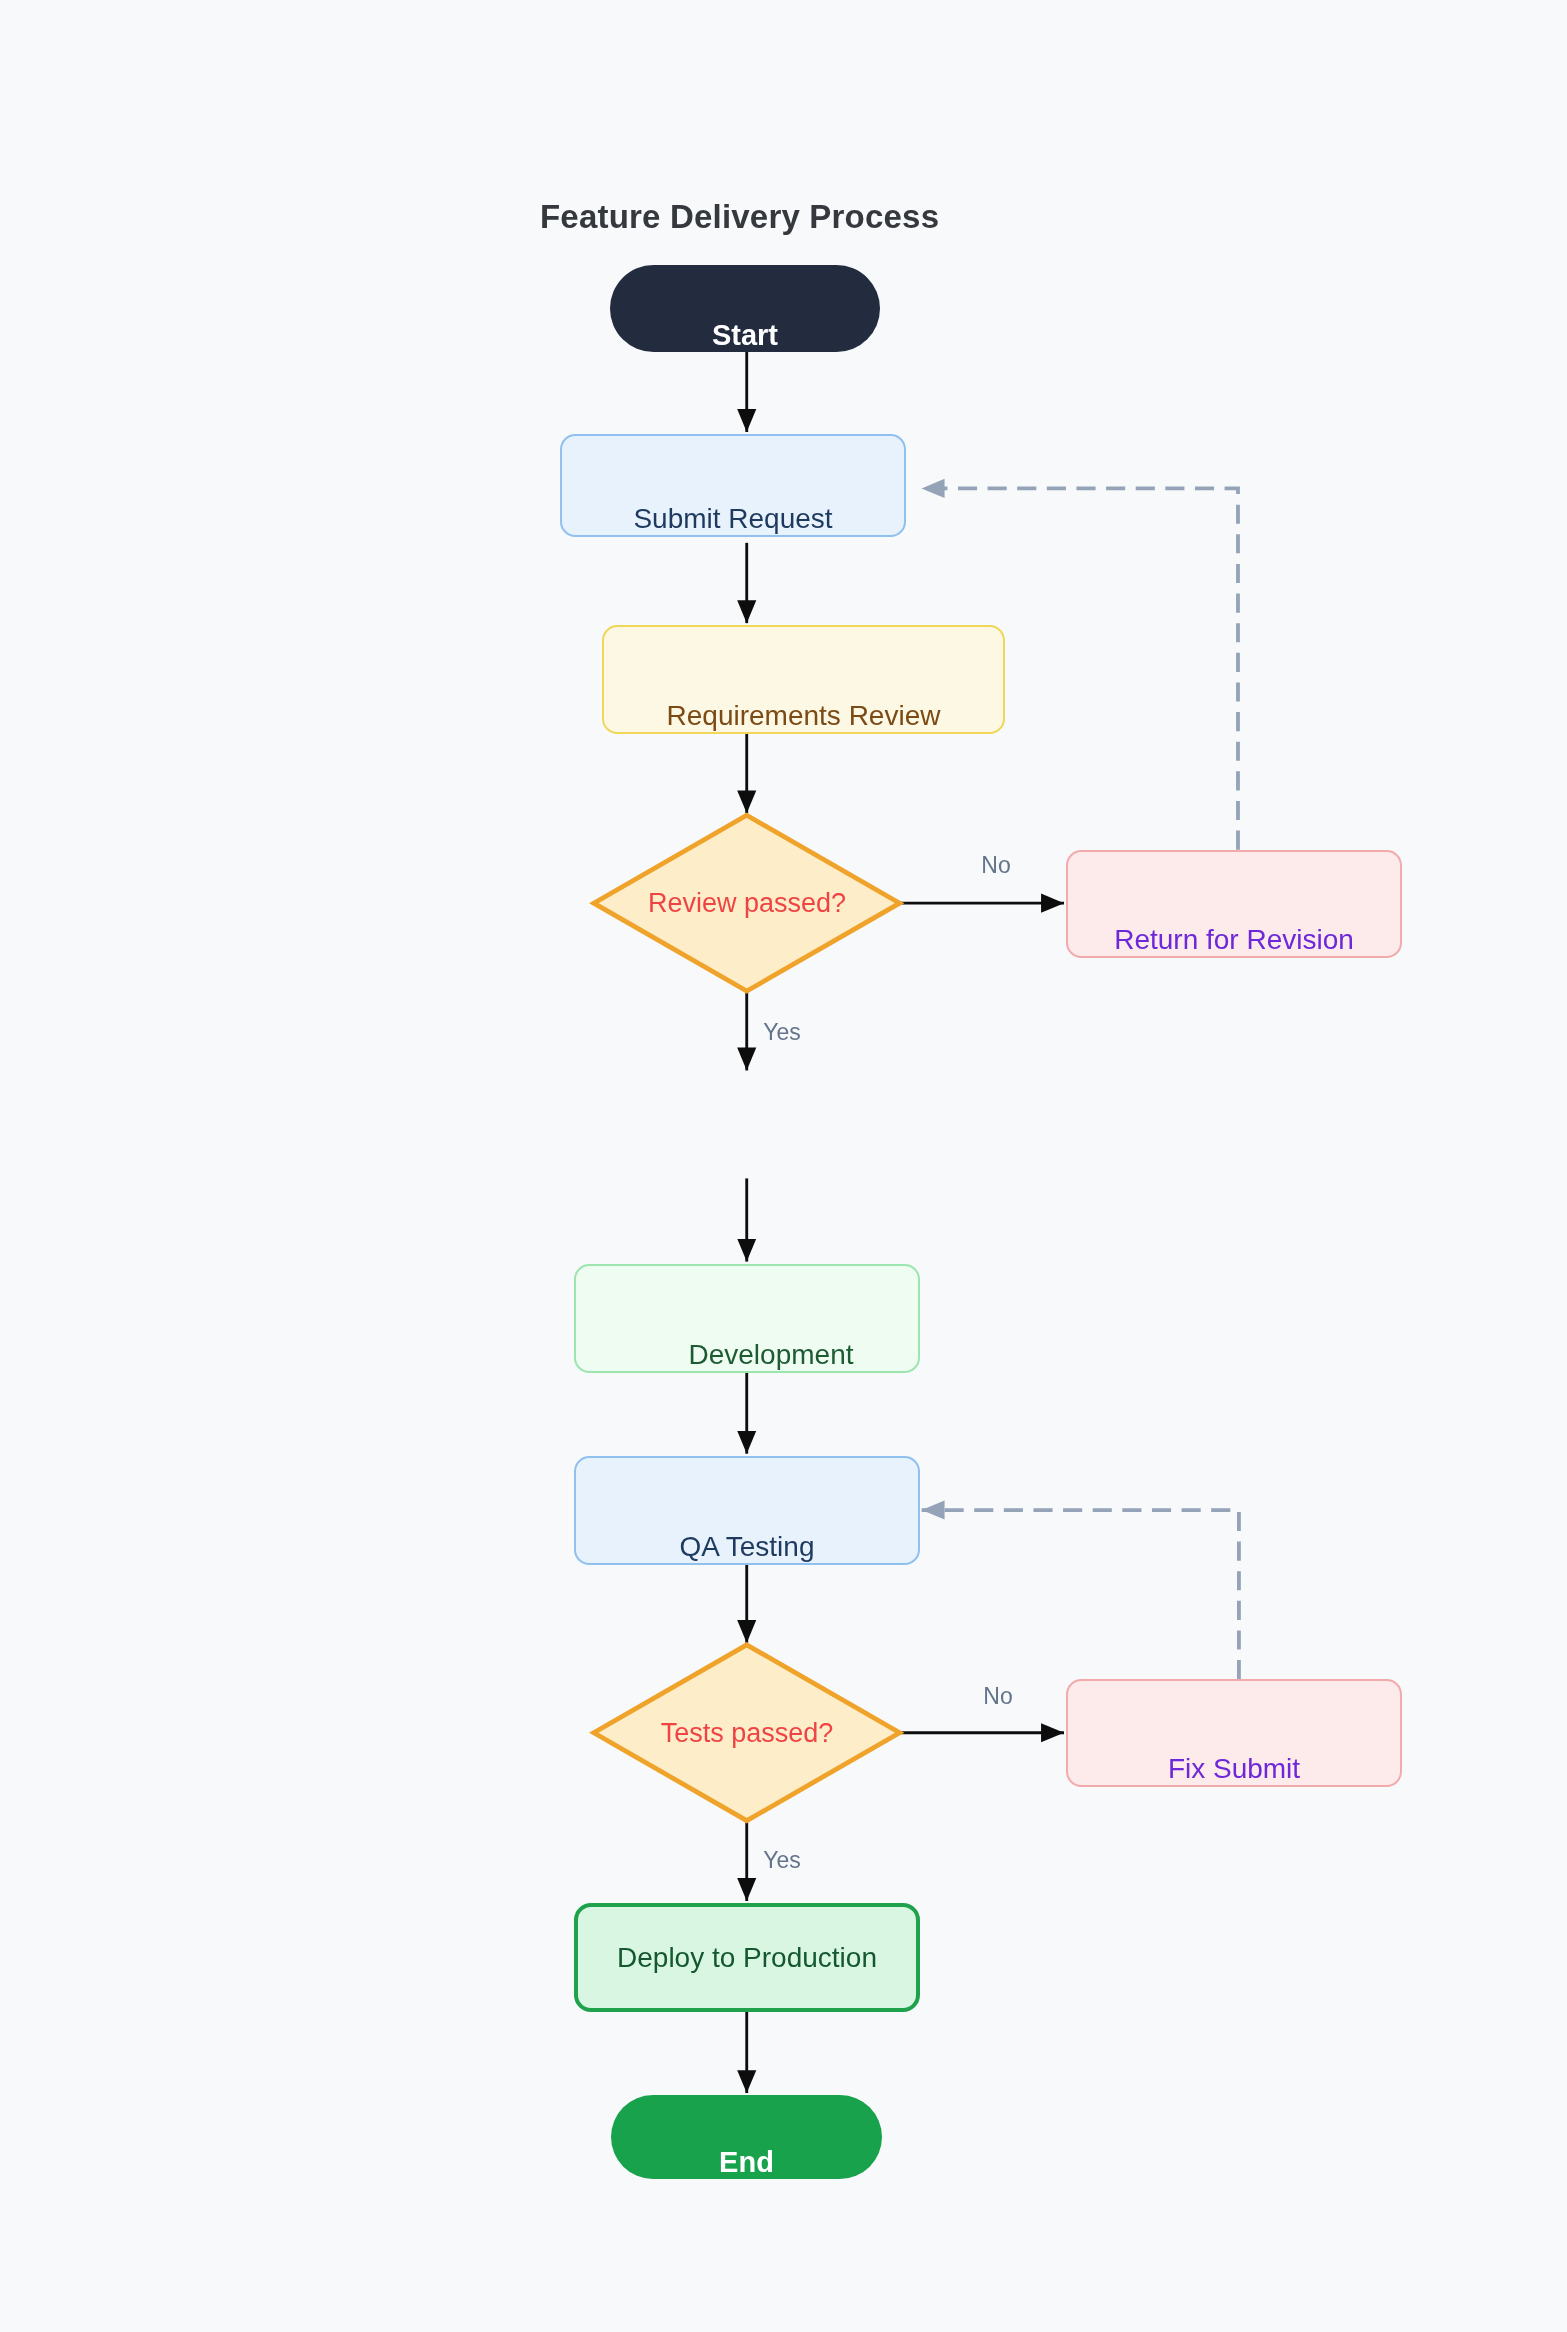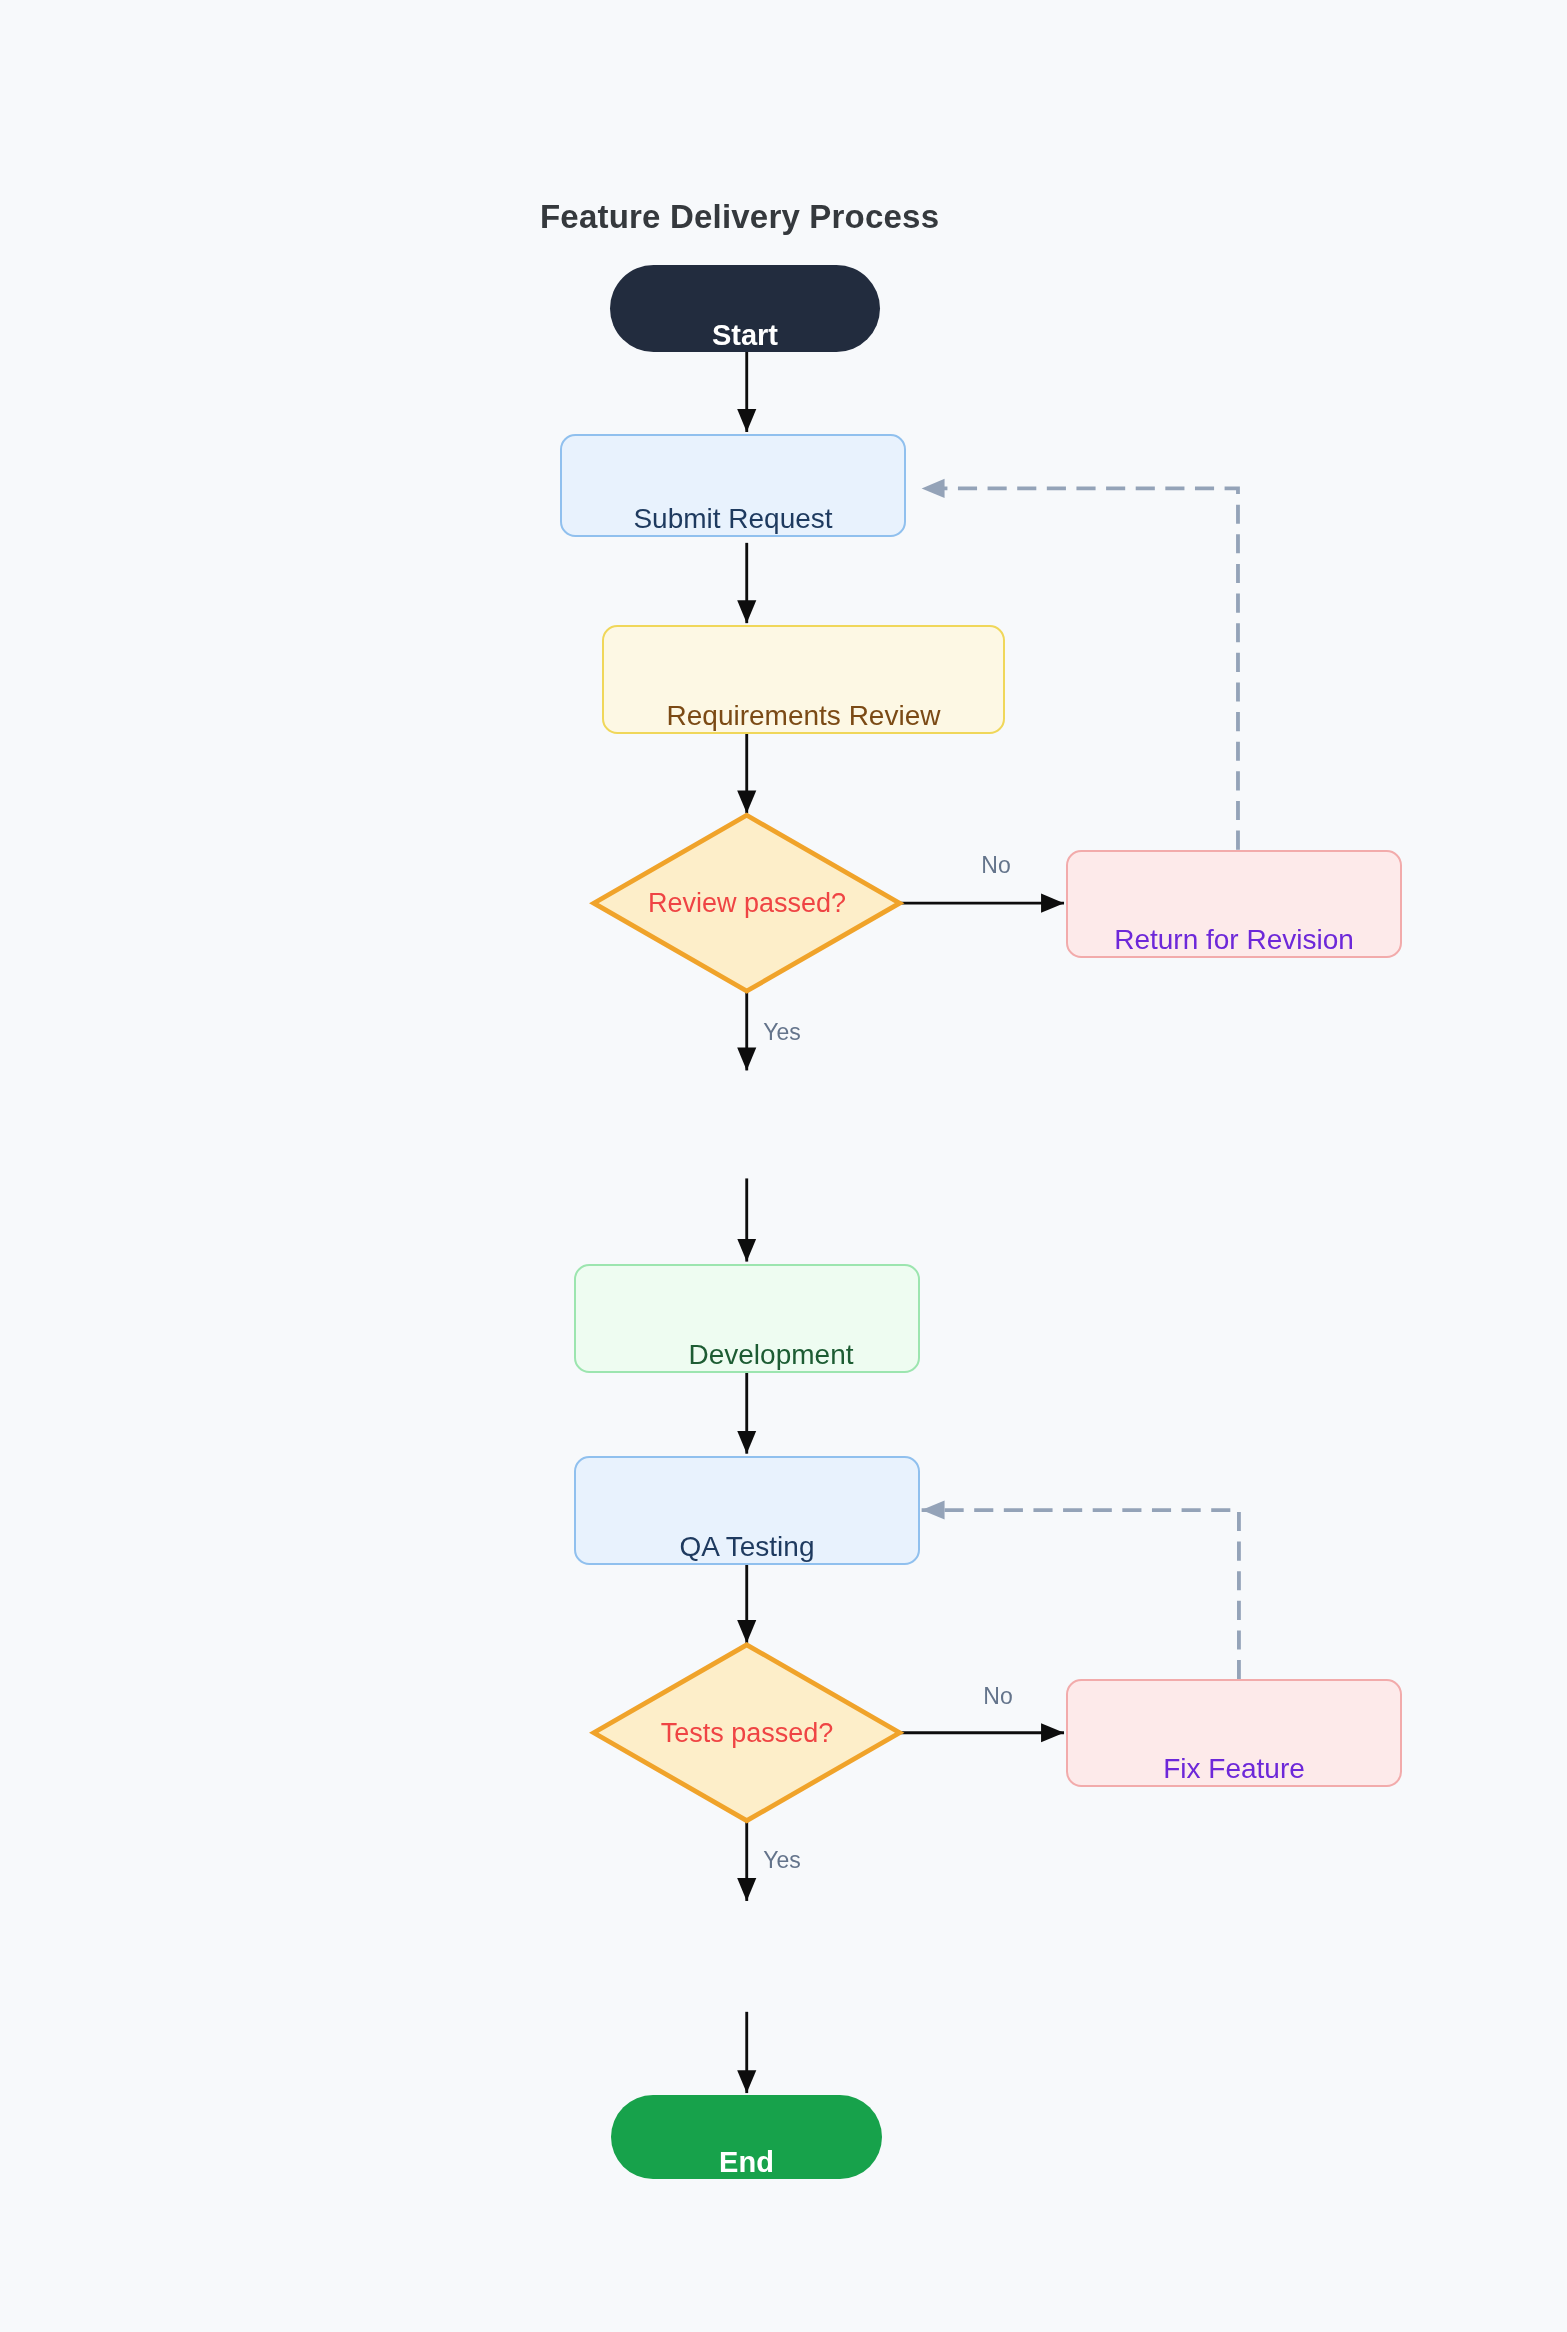--- a/index.html
+++ b/index.html
@@ -107,23 +107,26 @@
     <span>Development</span>
   </div>
 
   <div class="node rect blue" style="left:574px; top:1456px; width:346px; height:109px;">
     <span>QA Testing</span>
   </div>
 
   <div class="diamond-label" style="left:747px; top:1733px;text-align:center;">Tests passed?</div>
 
   <div class="node rect pink" style="left:1066px; top:1679px; width:336px; height:108px;">
-    <span>Fix Feature</span>
+    <span>Fix Submit</span>
   </div>
 
+  <div class="node green-strong" style="left:574px; top:1903px; width:346px; height:109px; position:absolute; z-index:2; display:flex; align-items:center; justify-content:center; box-sizing:border-box;">
+    <span>Deploy to Production</span>
+  </div>
 
   <div class="node terminator end-node" style="left:611px; top:2095px; width:271px; height:84px;">
     <span>End</span>
   </div>
 
   <div class="edge-label" style="left:996px; top:865px;">No</div>
   <div class="edge-label" style="left:782px; top:1032px;">Yes</div>
   <div class="edge-label" style="left:998px; top:1696px;">No</div>
   <div class="edge-label" style="left:782px; top:1860px;">Yes</div>
 

